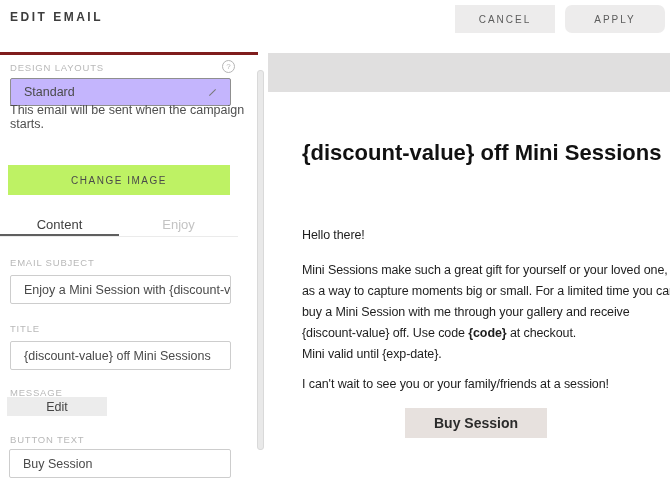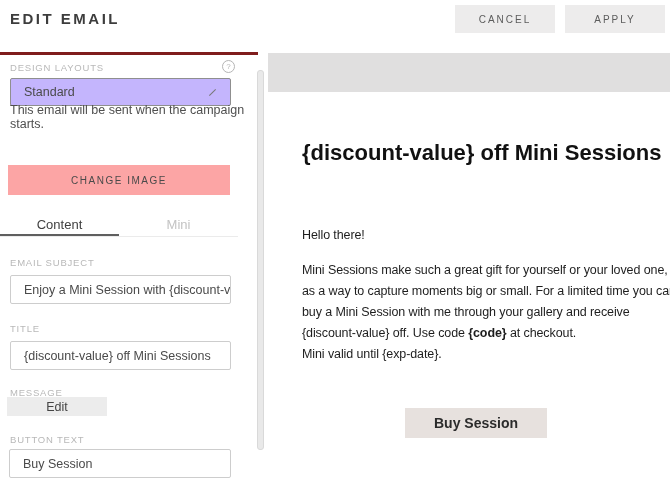--- a/index.html
+++ b/index.html
@@ -7,30 +7,30 @@
   body { font-family: "Liberation Sans", "DejaVu Sans", sans-serif; }
   .screen {
     position: relative; width: 670px; height: 479px;
     background: #fff; overflow: hidden;
   }
 
   
   .topbar { position: absolute; left: 0; top: 0; width: 670px; height: 52px; background: #fff; }
   .page-title {
     position: absolute; left: 10px; top: 10px;
-    font-size: 15px; font-weight: 700; letter-spacing: 2.5px; color: #3d3d3d;
+    font-size: 12px; font-weight: 700; letter-spacing: 2.5px; color: #3d3d3d;
   }
   .top-btn {
     position: absolute; top: 5px; width: 100px; height: 28px;
     background: #edecec; border: none; cursor: pointer;
     font-family: inherit; font-size: 10px; letter-spacing: 2px; color: #5c5c5c; font-weight: 500;
     display: flex; align-items: center; justify-content: center;
   }
   .btn-cancel { left: 455px; }
-  .btn-apply { left: 565px; }
+  .btn-apply { left: 565px; border-radius: 7px; }
 
   
   .sidebar {
     position: absolute; left: 0; top: 52px; width: 258px; height: 427px;
     background: #fff; border-top: 3px solid #7f1d1d;
   }
   .side-label {
     position: absolute; left: 10px;
     font-size: 9.5px; letter-spacing: 0.8px; color: #b8b8b8; font-weight: 400;
   }
@@ -49,21 +49,21 @@
   .dropdown-caret {
     position: absolute; right: 13px; top: 13px; width: 9px; height: 1px;
     background: #777; transform: rotate(-45deg);
   }
   .side-note {
     position: absolute; left: 10px; top: 48px; width: 245px;
     font-size: 12.5px; color: #4f4f4f;
   }
   .change-image-btn {
     position: absolute; left: 8px; top: 110px; width: 222px; height: 30px;
-    background: #fca5a5; border: none; cursor: pointer;
+    background: #bef264; border: none; cursor: pointer;
     font-family: inherit; font-size: 10px; letter-spacing: 1.5px; color: #4a4a4a;
     display: flex; align-items: center; justify-content: center;
   }
   .tabs {
     position: absolute; left: 0; top: 158px; width: 238px; height: 24px;
     display: flex; border-bottom: 1px solid #ebebeb;
   }
   .tab {
     width: 119px; text-align: center; font-size: 13px; padding-top: 4px; cursor: pointer;
   }
@@ -142,21 +142,21 @@
       <span class="dropdown-value">Standard</span>
       <span class="dropdown-caret"></span>
     </div>
 
     <div class="side-note">This email will be sent when the campaign starts.</div>
 
     <button class="change-image-btn">CHANGE IMAGE</button>
 
     <div class="tabs">
       <div class="tab tab-active">Content</div>
-      <div class="tab tab-inactive">Mini</div>
+      <div class="tab tab-inactive">Enjoy</div>
     </div>
 
     <div class="side-label lbl-subject">EMAIL SUBJECT</div>
     <input class="side-input inp-subject" type="text" value="Enjoy a Mini Session with {discount-value} off!" style="">
 
     <div class="side-label lbl-title">TITLE</div>
     <input class="side-input inp-title" type="text" value="{discount-value} off Mini Sessions" style="">
 
     <div class="side-label lbl-message">MESSAGE</div>
     <button class="edit-btn">Edit</button>
@@ -175,17 +175,18 @@
     <div class="preview-text pv-greeting">Hello there!</div>
 
     <div class="preview-text pv-paragraph">
       <span>Mini Sessions make such a great gift for yourself or your loved one,</span><br>
       <span>as a way to capture moments big or small. For a limited time you can</span><br>
       <span>buy a Mini Session with me through your gallery and receive</span><br>
       <span>{discount-value} off. Use code </span><span class="pv-bold">{code}</span><span> at checkout.</span><br>
       <span>Mini valid until {exp-date}.</span>
     </div>
 
+    <div class="preview-text pv-closing">I can't wait to see you or your family/friends at a session!</div>
 
     <button class="preview-button">Buy Session</button>
   </div>
 
 </div>
 
 </body></html>

